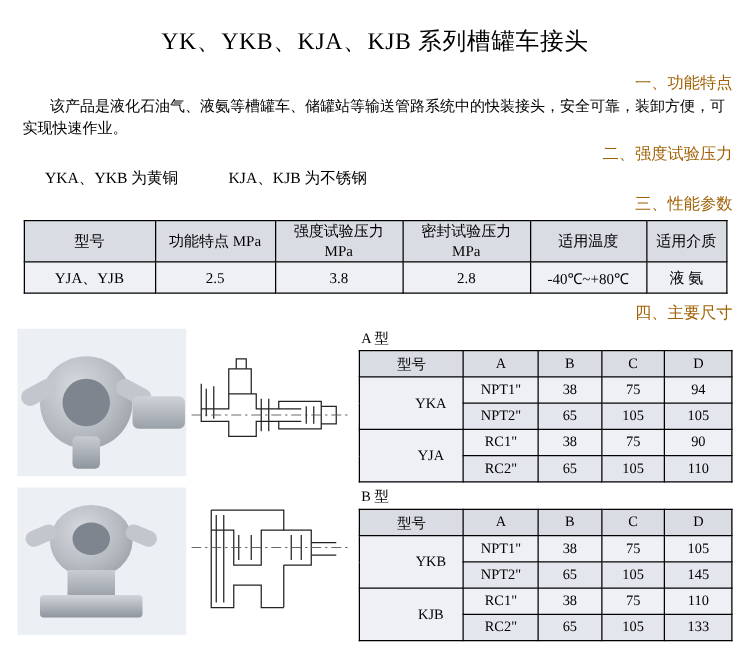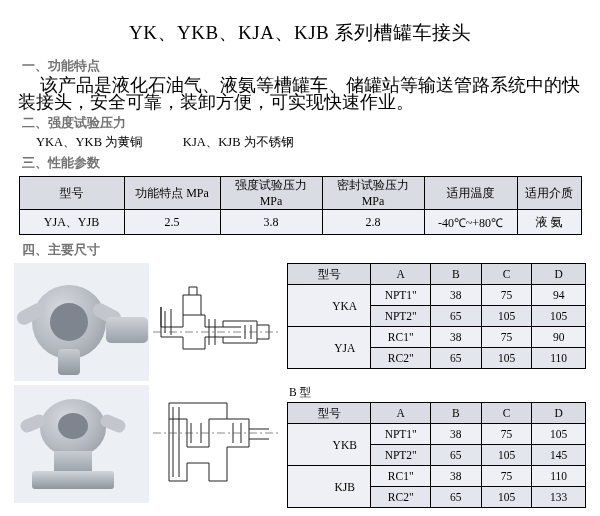--- a/index.html
+++ b/index.html
@@ -25,27 +25,28 @@
   .title {
     text-align: center;
     font-size: 19px;
     font-weight: normal;
     letter-spacing: 0.5px;
     padding-top: 20px;
     padding-bottom: 8px;
     font-family: "Liberation Serif", serif;
   }
   .section-head {
-    color: #737373;
-    font-weight: bold;
+    color: #a16207;
+    font-weight: normal;
     font-size: 13px;
     margin: 3px 0 2px 8px;
+    text-align: right;
   }
   .para {
-    font-size: 18px;
+    font-size: 12px;
     line-height: 17px;
     margin: 0 4px 0 4px;
     text-indent: 0;
   }
   .para.indent {
     text-indent: 22px;
   }
   .mat-line {
     font-size: 12.5px;
     margin: 2px 0 0 22px;
@@ -228,20 +229,21 @@
           <path d="M104,62 L116,62 L116,76 L104,76"></path>
           <path d="M12,48 L12,70 M18,46 L18,72"></path>
           <path d="M56,56 L56,82 M62,56 L62,82"></path>
           <path d="M92,62 L92,76 M98,62 L98,76"></path>
           <path d="M0,69 L128,69" stroke-dasharray="8,3,2,3" stroke-width="0.7" stroke="#555"></path>
         </g>
       </svg>
     </div>
 
     <div class="tbl-cell">
+      <div class="type-label">A 型</div>
       <table class="dim">
         <colgroup>
             <col style="width:28%">
             <col style="width:20%">
             <col style="width:17%">
             <col style="width:17%">
             <col style="width:18%">
           </colgroup>
         <thead>
           <tr>

